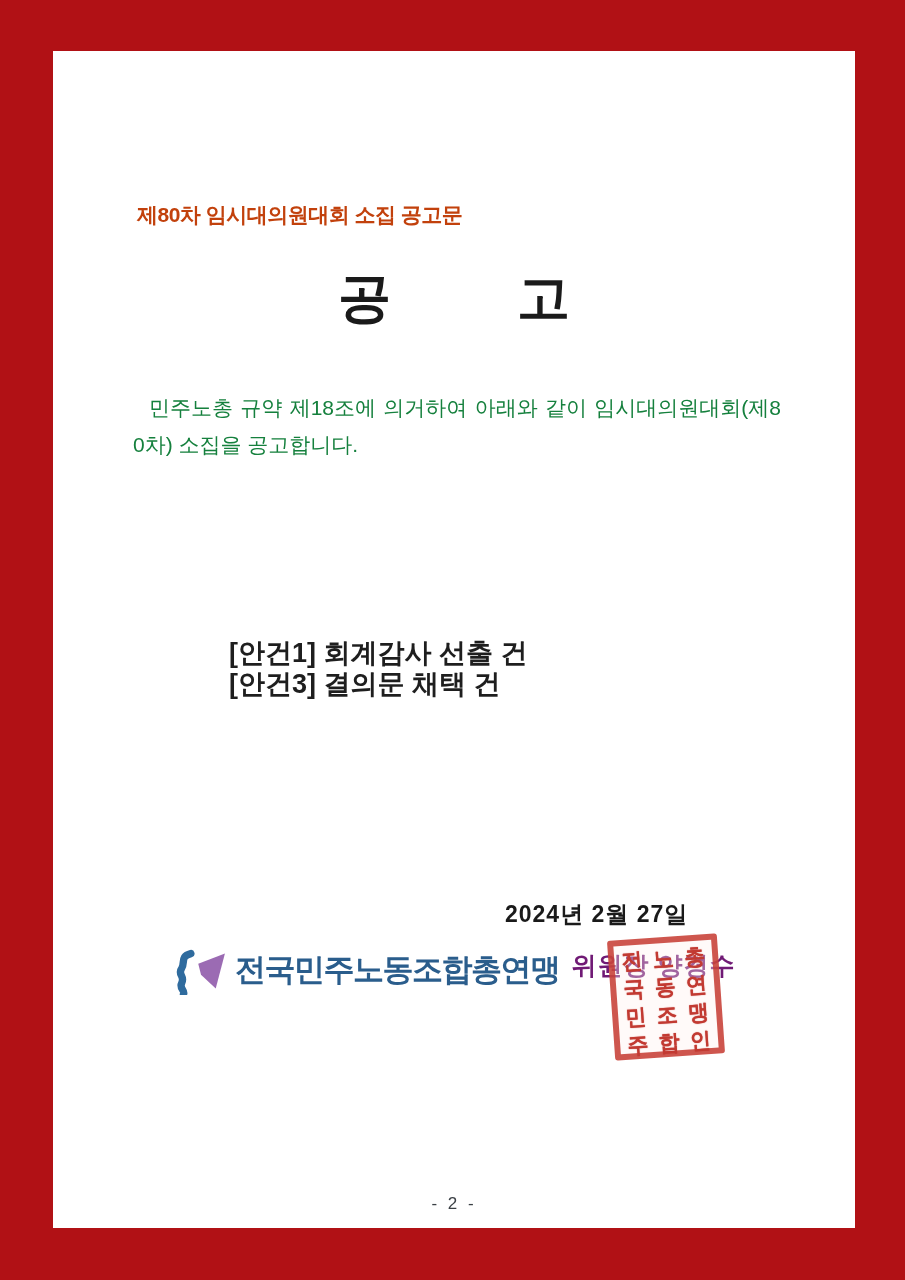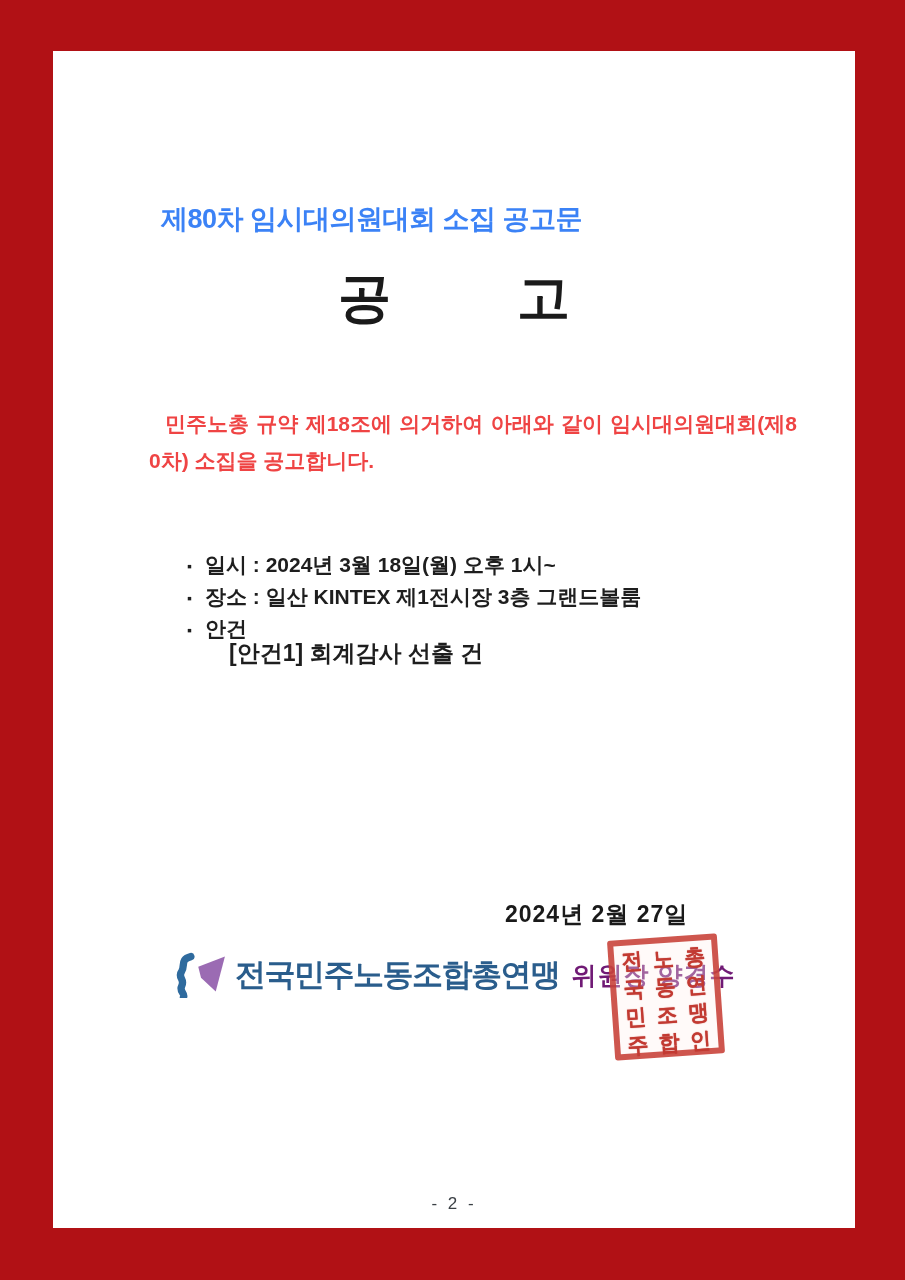--- a/index.html
+++ b/index.html
@@ -11,58 +11,58 @@
   }
   .canvas{
     position:relative;width:905px;height:1280px;background:#b11115;
   }
   .paper{
     position:absolute;left:53px;top:51px;width:802px;height:1177px;
     background:#ffffff;color:#1c1c1c;
   }
   .doc-label{
     position:absolute;left:84px;top:150px;
-    font-size:27px;font-weight:900;letter-spacing:-0.5px;color:#3b82f6;margin-left:24px;
+    font-size:21px;font-weight:900;letter-spacing:-0.5px;color:#c2410c;
   }
   .title{
     position:absolute;left:0;top:212px;width:100%;
     display:flex;justify-content:center;gap:126px;
     font-size:53px;font-weight:900;color:#1a1a1a;letter-spacing:0;
   }
   .body-par{
-    position:absolute;left:80px;top:338px;width:648px;margin:16px;
-    font-size:21px;font-weight:700;line-height:37px;
-    text-align:justify;text-indent:16px;color:#ef4444;
+    position:absolute;left:80px;top:338px;width:648px;margin:0;
+    font-size:21px;font-weight:400;line-height:37px;
+    text-align:justify;text-indent:16px;color:#15803d;
     word-break:break-all;
   }
   .bullets{
     position:absolute;left:134px;top:498px;
   }
   .b-row{
     font-size:21px;font-weight:700;color:#1e1e1e;
     height:32px;line-height:32px;white-space:nowrap;
   }
   .sq{
     display:inline-block;font-size:14px;margin-right:13px;
     vertical-align:1px;color:#1e1e1e;
   }
   .agenda{
     position:absolute;left:176px;top:587px;
   }
   .a-row{
-    font-size:23px;font-weight:700;color:#1e1e1e;
+    font-size:27px;font-weight:700;color:#1e1e1e;
     height:31px;line-height:31px;white-space:nowrap;
   }
   .issue-date{
     position:absolute;left:452px;top:848px;
     font-size:23px;font-weight:700;color:#1a1a1a;letter-spacing:1px;text-align:center;
   }
   .sig-row{
     position:absolute;left:120px;top:898px;height:52px;
-    display:flex;align-items:center;white-space:nowrap;
+    display:flex;white-space:nowrap;
   }
   .logo{width:56px;height:46px;margin-right:6px;flex:0 0 auto;}
   .org-name{
     font-size:31px;font-weight:900;color:#2a5d8c;letter-spacing:-1.5px;
   }
   .signer{
     font-size:25px;font-weight:700;color:#701a75;margin-left:12px;letter-spacing:1px;
   }
   .stamp{
     position:absolute;left:558px;top:886px;width:110px;height:120px;
@@ -95,34 +95,24 @@
 
     <div class="doc-label">제80차 임시대의원대회 소집 공고문</div>
 
     <div class="title">
       <span>공</span>
       <span>고</span>
     </div>
 
     <p class="body-par">민주노총 규약 제18조에 의거하여 아래와 같이 임시대의원대회(제80차) 소집을 공고합니다.</p>
 
-    <div class="bullets">
-      <div class="b-row">
-        <span class="sq">▪</span><span>일시 : 2024년 3월 18일(월) 오후 1시~</span>
-      </div>
-      <div class="b-row">
-        <span class="sq">▪</span><span>장소 : 일산 KINTEX 제1전시장 3층 그랜드볼룸</span>
-      </div>
-      <div class="b-row">
-        <span class="sq">▪</span><span>안건</span>
-      </div>
-    </div>
 
     <div class="agenda">
       <div class="a-row">[안건1] 회계감사 선출 건</div>
+      <div class="a-row">[안건3] 결의문 채택 건</div>
     </div>
 
     <div class="issue-date">2024년 2월 27일</div>
 
     <div class="sig-row">
       <svg class="logo" viewBox="0 0 60 50" aria-hidden="true">
         <path d="M19 5 C7 8 13 15 9 21 C4 28 13 29 9 37 C6 43 13 45 11 49" fill="none" stroke="#2f6b9e" stroke-width="8" stroke-linecap="round" stroke-linejoin="round"></path>
         <polygon points="27,16 56,5 46,43 30,28" fill="#9b6bb3"></polygon>
       </svg>
       <span class="org-name">전국민주노동조합총연맹</span>

